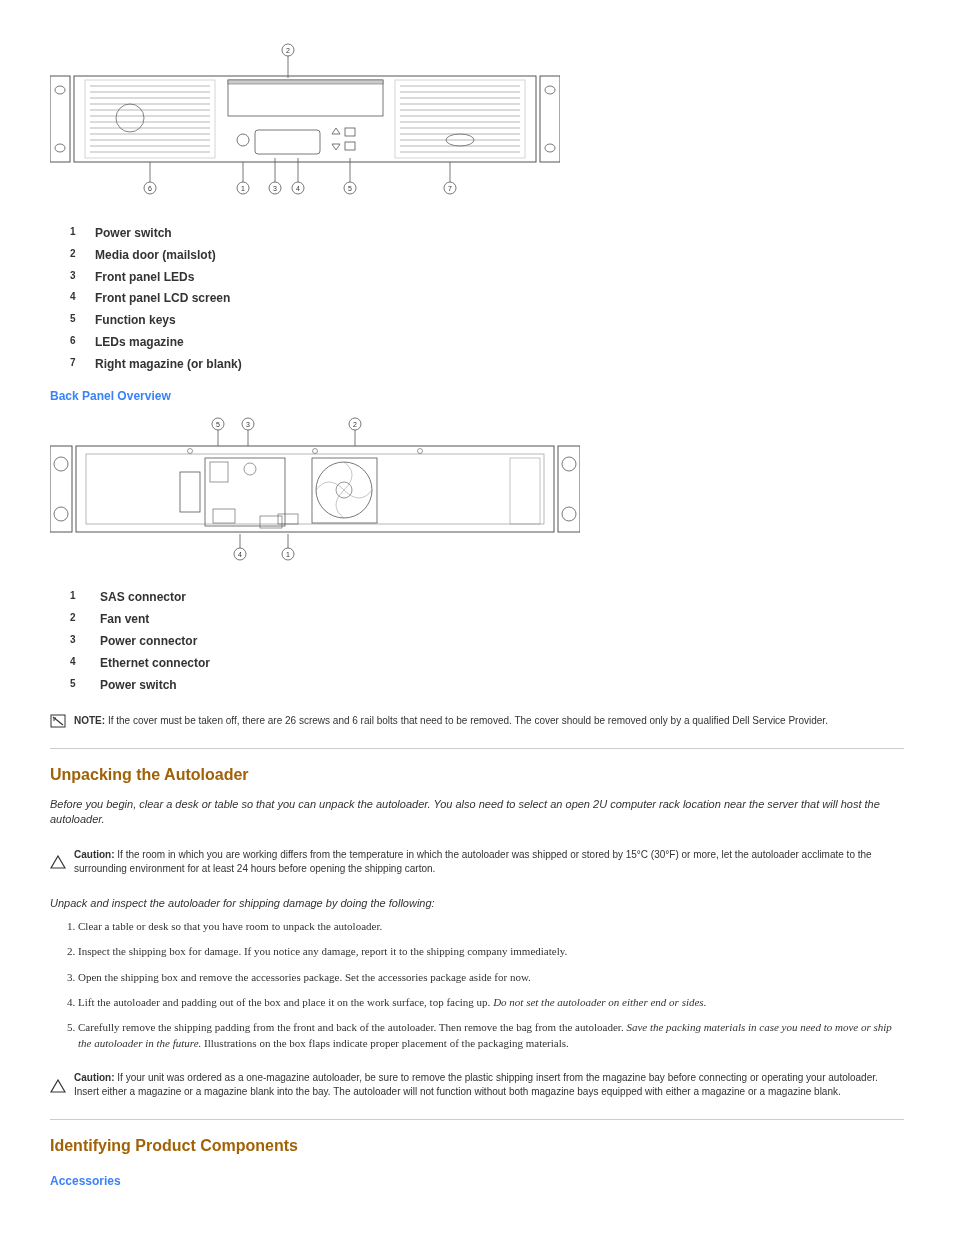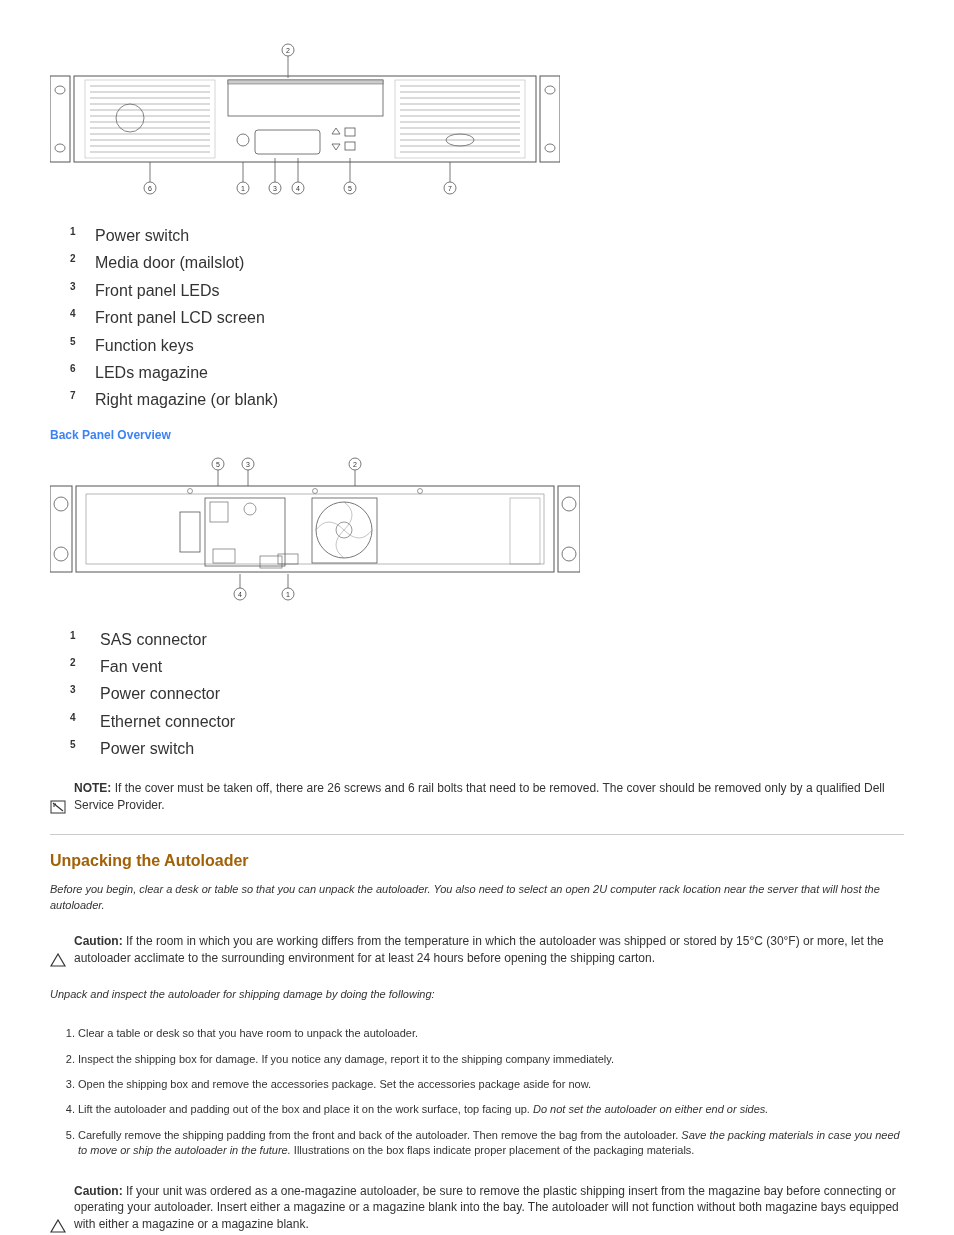--- a/index.html
+++ b/index.html
@@ -31,22 +31,22 @@
   .legend-row {
     display: flex;
     margin-bottom: 5px;
   }
   .legend-num {
     width: 25px;
     font-weight: bold;
     font-size: 10px;
   }
   .legend-label {
-    font-weight: normal;
-    font-size: 16px;
+    font-weight: bold;
+    font-size: 12px;
   }
   .back-legend .legend-num {
     padding-left: 20px;
     width: 30px;
   }
   h2 {
     color: #a16207;
     font-size: 16px;
     font-weight: bold;
     margin: 6px 0 10px 0;
@@ -57,23 +57,23 @@
     font-weight: bold;
     margin: 15px 0 8px 0;
   }
   p {
     font-size: 11px;
     margin: 8px 0;
     font-style: italic;
   }
   .note-row, .caution-row {
     display: flex;
-    align-items: flex-end;
+    align-items: center;
     margin: 20px 0;
-    font-size: 12px;
+    font-size: 10px;
   }
   .note-icon, .caution-icon {
     width: 16px;
     height: 14px;
     flex-shrink: 0;
     margin-right: 8px;
     margin-top: 1px;
   }
   .note-text, .caution-text {
     flex: 1;
@@ -82,21 +82,22 @@
     font-weight: bold;
   }
   hr {
     border: none;
     border-top: 1px solid #ccc;
     margin: 15px 0;
   }
   ol {
     font-size: 11px;
     padding-left: 28px;
-    margin: 24px 0;
+    margin: 8px 0;
+    font-family: Liberation Serif, serif;
   }
   ol li {
     margin-bottom: 10px;
   }
   em {
     font-style: italic;
     text-align: center;
   }
 </style>
 </head>

